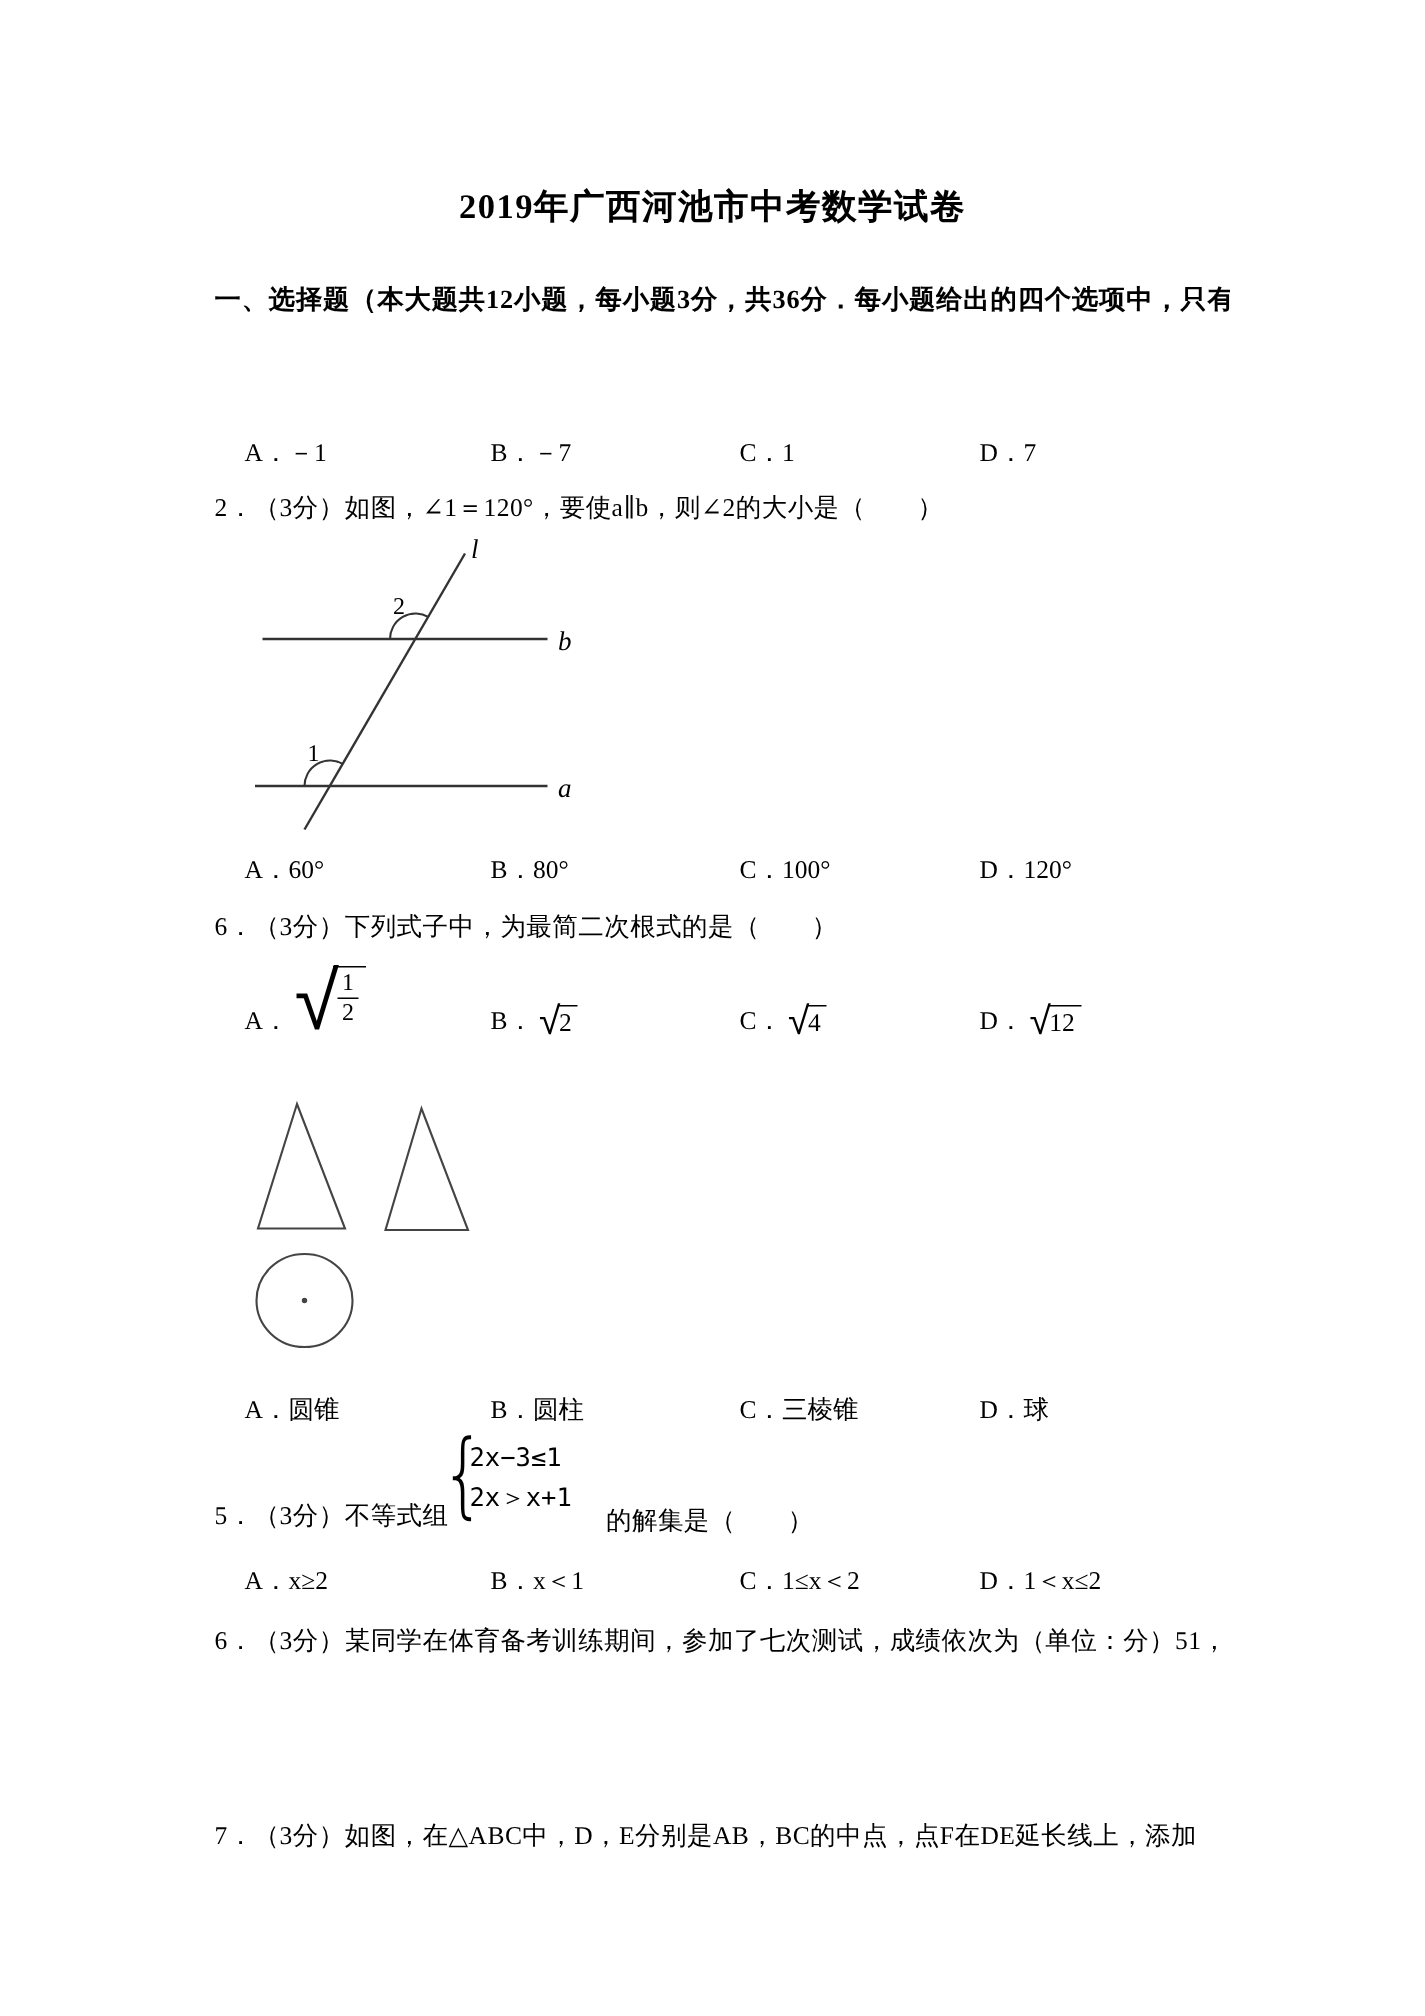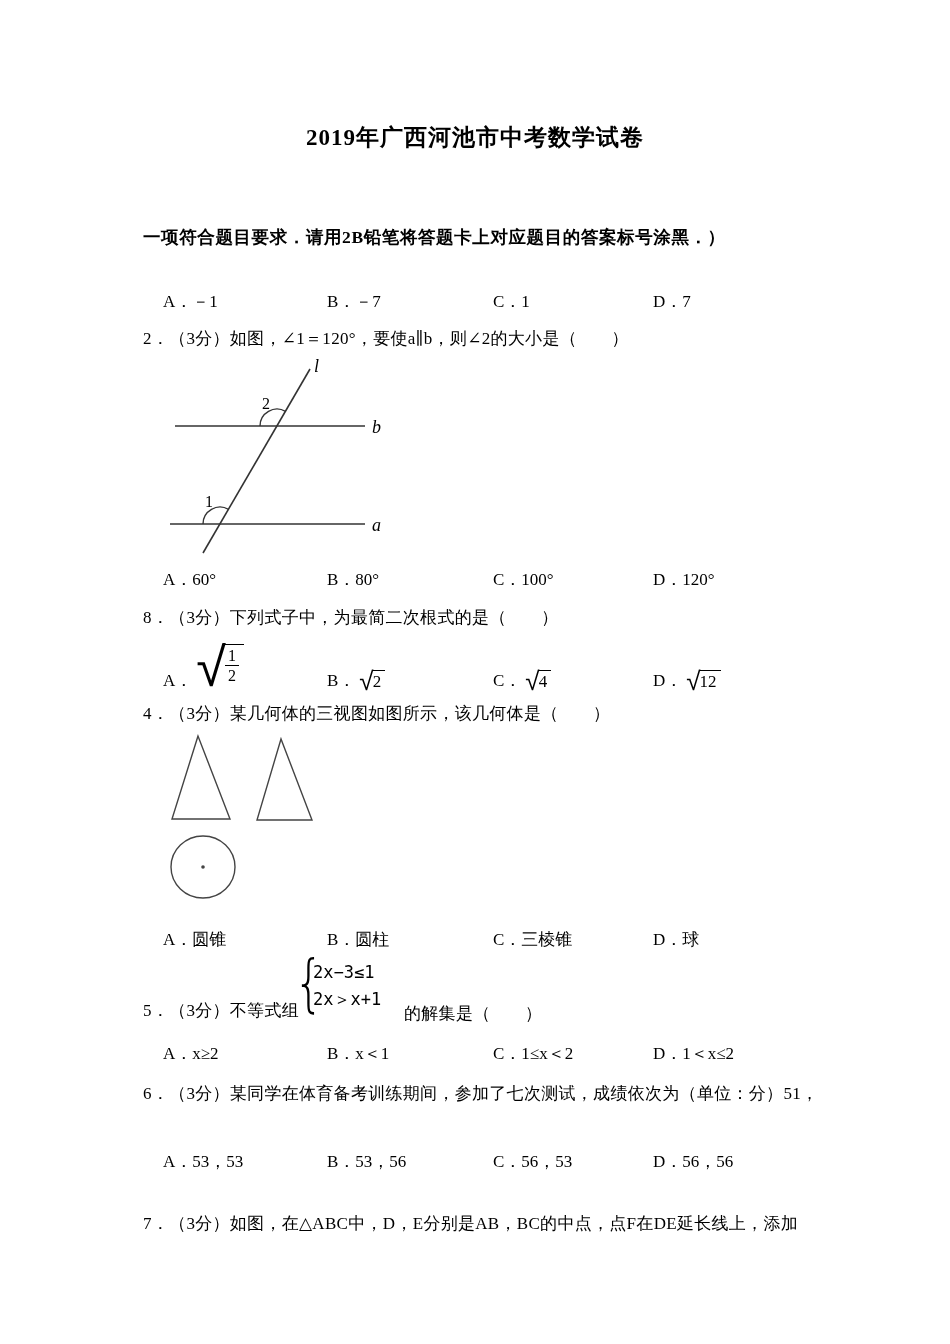--- a/index.html
+++ b/index.html
@@ -45,21 +45,21 @@
   .fig-label { font-style:italic; font-size:18px; }
   .num-label { font-size:16px; }
 </style>
 </head>
 <body>
 
 <div id="page">
 
   <div class="abs title">2019年广西河池市中考数学试卷</div>
 
-  <div class="abs hline" style="top:225px; left:143px;">一项符合题目要求．请用2B铅笔将答题卡上对应题目的答案标号涂黑．）</div>
+  <div class="abs hline" style="top:187px; left:143px;">一、选择题（本大题共12小题，每小题3分，共36分．每小题给出的四个选项中，只有</div>
 
   <div class="abs optrow" style="top:290px;padding-left:20px;">
     <span class="opt col-a"><span>A．</span><span>－1</span></span>
     <span class="opt col-b"><span>B．</span><span>－7</span></span>
     <span class="opt col-c"><span>C．</span><span>1</span></span>
     <span class="opt col-d"><span>D．</span><span>7</span></span>
   </div>
 
   <div class="abs stem" style="top:327px; left:143px;">2．（3分）如图，∠1＝120°，要使a∥b，则∠2的大小是（　　）</div>
 
@@ -76,21 +76,21 @@
     <text x="53" y="151" text-anchor="end" class="num-label">1</text>
   </svg>
 
   <div class="abs optrow" style="top:568px;">
     <span class="opt col-a"><span>A．</span><span>60°</span></span>
     <span class="opt col-b"><span>B．</span><span>80°</span></span>
     <span class="opt col-c"><span>C．</span><span>100°</span></span>
     <span class="opt col-d"><span>D．</span><span>120°</span></span>
   </div>
 
-  <div class="abs stem" style="top:606px; left:143px;">8．（3分）下列式子中，为最简二次根式的是（　　）</div>
+  <div class="abs stem" style="top:606px; left:143px;">6．（3分）下列式子中，为最简二次根式的是（　　）</div>
   <div class="abs optrow-tall" style="top:630px;">
     <span class="opt-tall col-a">
       <span>A．</span>
       <span class="sqrt sqrt-big">
         <span class="sqrt-sign">√</span>
         <span class="frac">
           <span class="num">1</span>
           <span class="den">2</span>
         </span>
       </span>
@@ -111,21 +111,20 @@
     </span>
     <span class="opt-tall col-d">
       <span>D．</span>
       <span class="sqrt">
         <span class="sqrt-sign">√</span>
         <span class="radicand">12</span>
       </span>
     </span>
   </div>
 
-  <div class="abs stem" style="top:702px; left:143px;">4．（3分）某几何体的三视图如图所示，该几何体是（　　）</div>
 
   <svg class="abs" style="top:718px; left:150px;" width="250" height="200" viewBox="0 0 250 200">
     <polygon points="48,18 22,101 80,101" fill="none" stroke="#444" stroke-width="1.4"></polygon>
     <polygon points="131,21 107,102 162,102" fill="none" stroke="#444" stroke-width="1.4"></polygon>
     <ellipse cx="53" cy="149" rx="32" ry="31" fill="none" stroke="#444" stroke-width="1.4"></ellipse>
     <circle cx="53" cy="149" r="1.8" fill="#444"></circle>
   </svg>
 
   <div class="abs optrow" style="top:928px;">
     <span class="opt col-a"><span>A．</span><span>圆锥</span></span>
@@ -143,22 +142,16 @@
   <div class="abs stem" style="top:1002px; left:404px;text-align:right;">的解集是（　　）</div>
 
   <div class="abs optrow" style="top:1042px;">
     <span class="opt col-a"><span>A．</span><span>x≥2</span></span>
     <span class="opt col-b"><span>B．</span><span>x＜1</span></span>
     <span class="opt col-c"><span>C．</span><span>1≤x＜2</span></span>
     <span class="opt col-d"><span>D．</span><span>1＜x≤2</span></span>
   </div>
 
   <div class="abs stem" style="top:1082px; left:143px;">6．（3分）某同学在体育备考训练期间，参加了七次测试，成绩依次为（单位：分）51，</div>
-  <div class="abs optrow" style="top:1150px;">
-    <span class="opt col-a"><span>A．</span><span>53，53</span></span>
-    <span class="opt col-b"><span>B．</span><span>53，56</span></span>
-    <span class="opt col-c"><span>C．</span><span>56，53</span></span>
-    <span class="opt col-d"><span>D．</span><span>56，56</span></span>
-  </div>
 
   <div class="abs stem" style="top:1212px; left:143px;">7．（3分）如图，在△ABC中，D，E分别是AB，BC的中点，点F在DE延长线上，添加</div>
 
 </div>
 
 </body></html>

